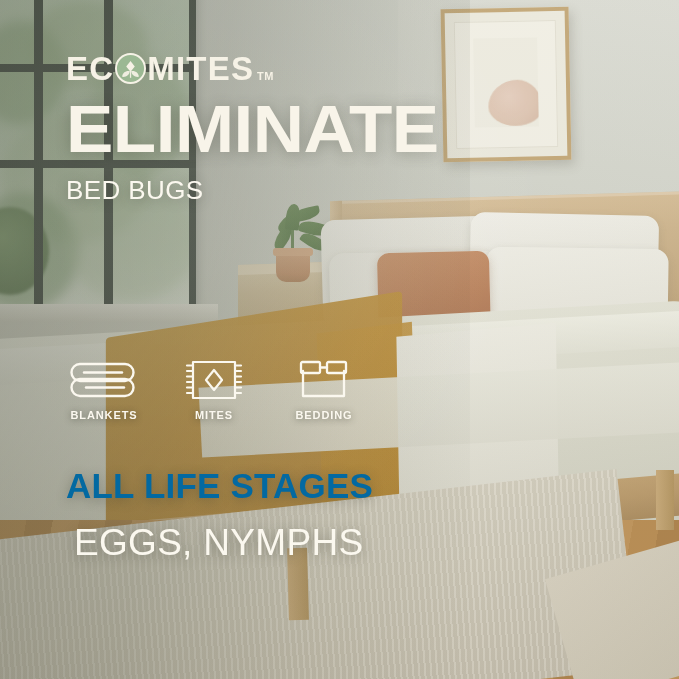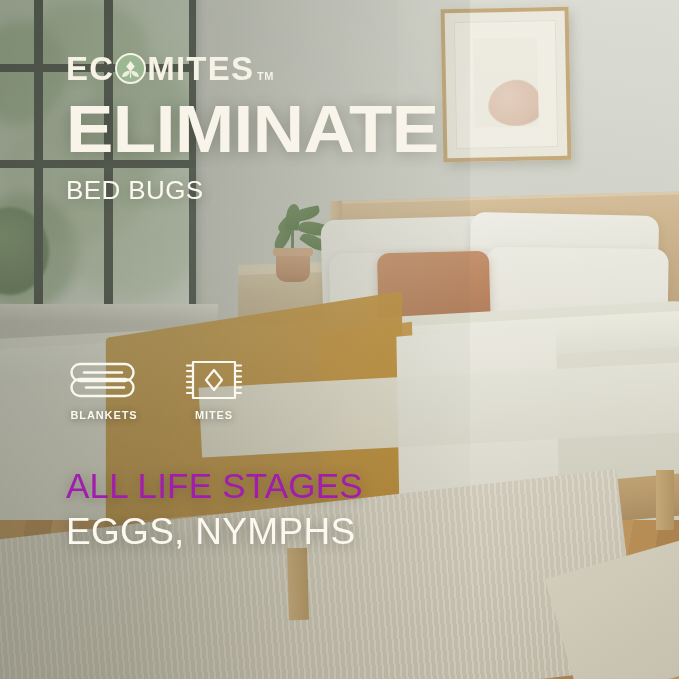--- a/index.html
+++ b/index.html
@@ -427,36 +427,36 @@
     text-shadow: 0 1px 6px rgba(52,56,44,.5);
   }
 
   
   .bottom-block {
     position: absolute;
     left: 66px; top: 468px;
   }
   .bottom-title {
     font-size: 35px;
-    font-weight: 400;
+    font-weight: 700;
     letter-spacing: .2px;
-    color: #a21caf;
+    color: #0369a1;
     line-height: 1.05;
-    margin-bottom: 7px;
+    margin-bottom: 18px;
     text-shadow: 0 2px 12px rgba(52,56,44,.38);
   }
   .bottom-sub {
     font-size: 37px;
     font-weight: 300;
     line-height: 1.1;
     letter-spacing: .3px;
     color: #fbf8ef;
     text-shadow: 0 2px 12px rgba(52,56,44,.38);
   }
-  .bottom-sub div { white-space: nowrap; }
+  .bottom-sub div { white-space: nowrap; margin-left: 8px; }
 </style>
 </head>
 <body>
 
 <div class="stage">
 
   <div class="photo">
 
     <div class="wall"></div>
     <div class="wall-shade"></div>
@@ -578,20 +578,33 @@
             <path d="M31 11 L39 21 L31 31 L23 21 Z"></path>
             <path d="M10 6.5 H4 M10 12 H4 M10 17.5 H4 M10 23 H4 M10 28.5 H4 M10 34 H4"></path>
             <path d="M52 6.5 H58 M52 12 H58 M52 17.5 H58 M52 23 H58 M52 28.5 H58 M52 34 H58"></path>
           </g>
         </svg>
       </div>
       <div class="icon-label">MITES</div>
     </div>
 
 
+    <div class="icon-item">
+      <div class="icon-art">
+        <svg viewBox="0 0 56 42" width="56" height="42" aria-hidden="true">
+          <g fill="none" stroke="#FBF8EF" stroke-width="2.3" stroke-linecap="round" stroke-linejoin="round">
+            <rect x="5" y="3" width="19" height="11" rx="1.5"></rect>
+            <rect x="31" y="3" width="19" height="11" rx="1.5"></rect>
+            <path d="M24 8.5 H31"></path>
+            <path d="M7 12 V37 H48 V12"></path>
+          </g>
+        </svg>
+      </div>
+      <div class="icon-label">BEDDING</div>
+    </div>
   </div>
 
   <div class="bottom-block">
     <div class="bottom-title">ALL LIFE STAGES</div>
     <div class="bottom-sub">
       <div>EGGS, NYMPHS</div>
     </div>
   </div>
 
 </div>

